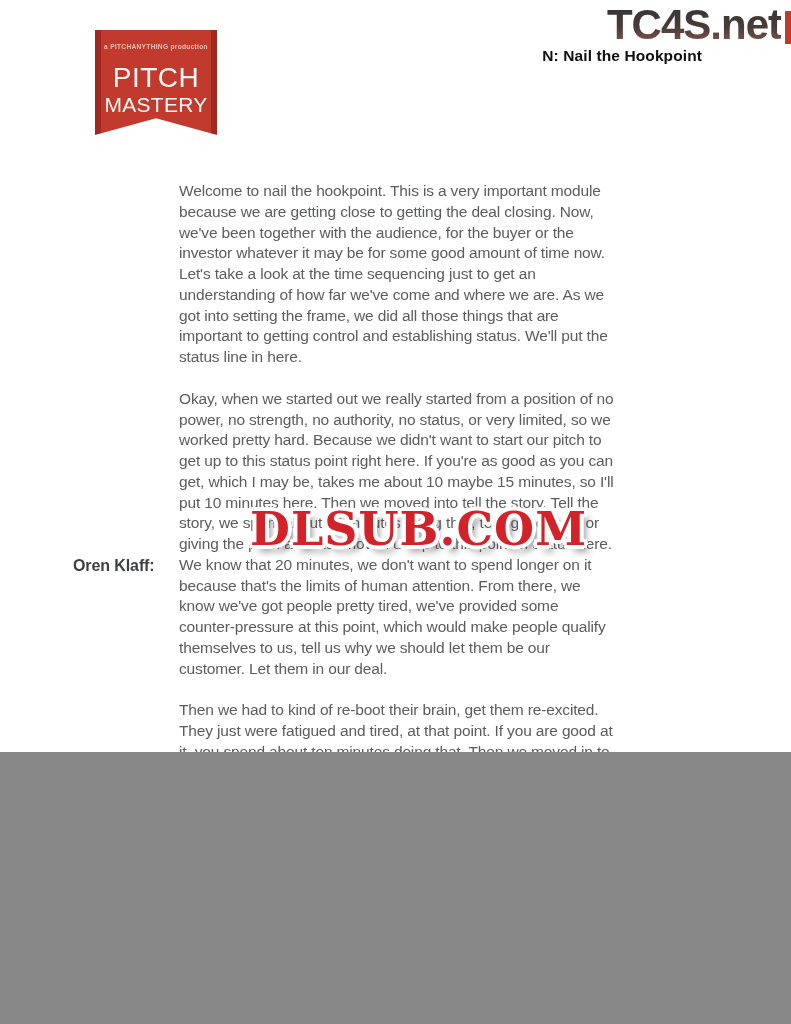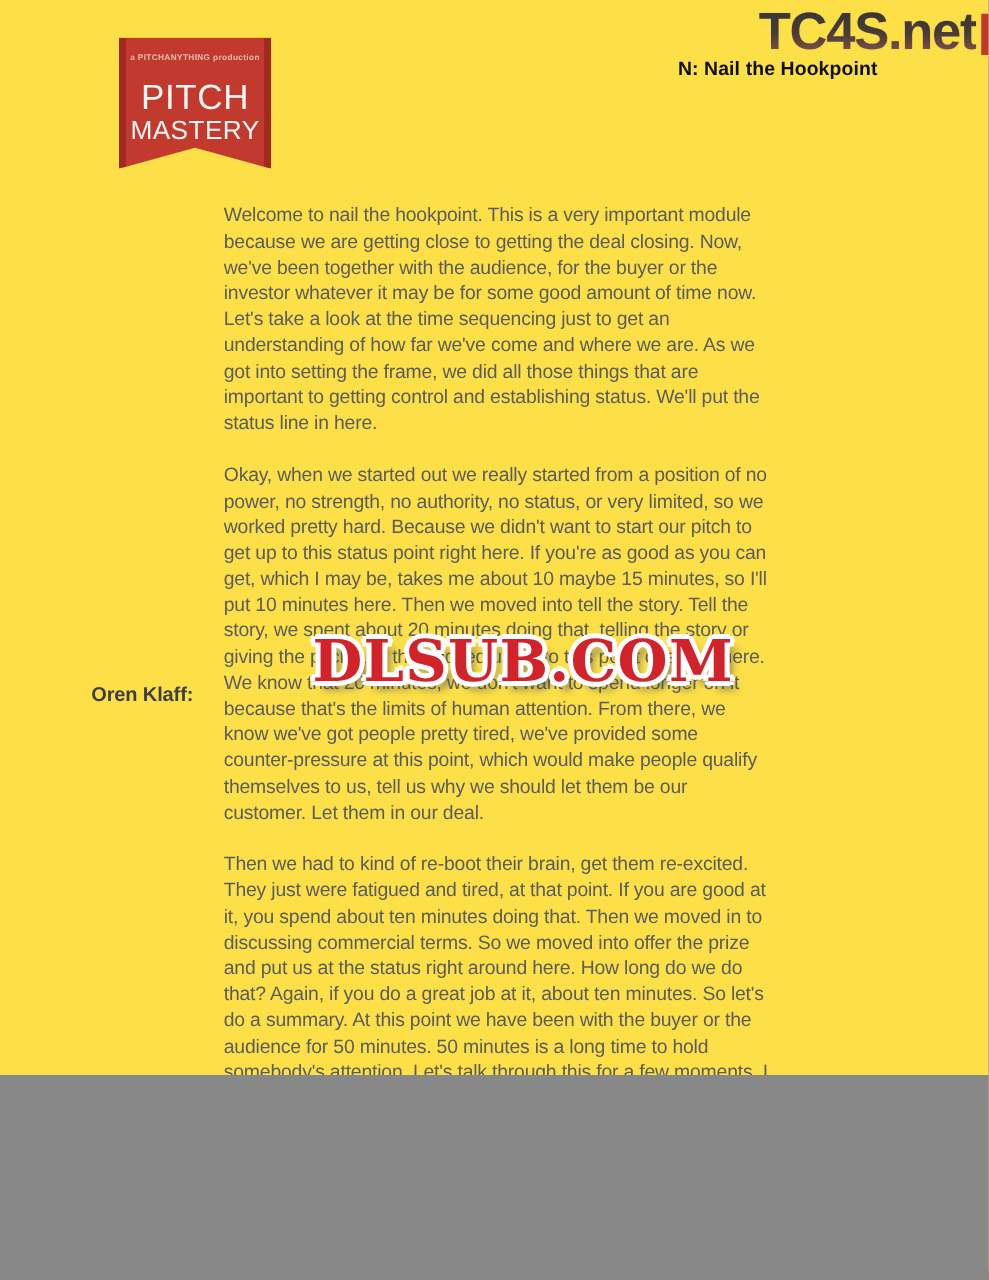--- a/index.html
+++ b/index.html
@@ -1,19 +1,19 @@
 <!DOCTYPE html>
 <html><head>
 <meta charset="utf-8">
 <style>
   html,body{margin:0;padding:0;background:#888;}
   .page{
     position:relative;
-    width:791px;height:860px;
-    background:#fde047;
+    width:791px;height:752px;
+    background:#ffffff;
     margin:0 auto;
     overflow:hidden;
     font-family:"Liberation Sans", sans-serif;
   }
 
   
   .tc4s{
     position:absolute;top:1px;right:10px;
     font-family:"Liberation Sans", sans-serif;
     font-weight:bold;font-size:42px;letter-spacing:-1px;
@@ -63,21 +63,21 @@
     position:absolute;left:73px;top:163px;width:640px;
     display:flex;align-items:center;
   }
   .speaker{
     width:106px;flex:0 0 106px;
     font-weight:bold;font-size:16px;color:#3e3f42;
     line-height:20.75px;letter-spacing:-0.1px;
   }
   .paras{width:524px;}
   .paras p{
-    margin:0 0 21px 0;
+    margin:18px 0 21px 0;
     font-size:15.5px;color:#5b5c5e;line-height:20.75px;
     letter-spacing:-0.15px;
     white-space:pre-line;
   }
 
   
   .dlsub{
     position:absolute;left:250px;top:482px;
     font-family:"DejaVu Serif", serif;
     font-weight:bold;font-size:46px;letter-spacing:1px;

